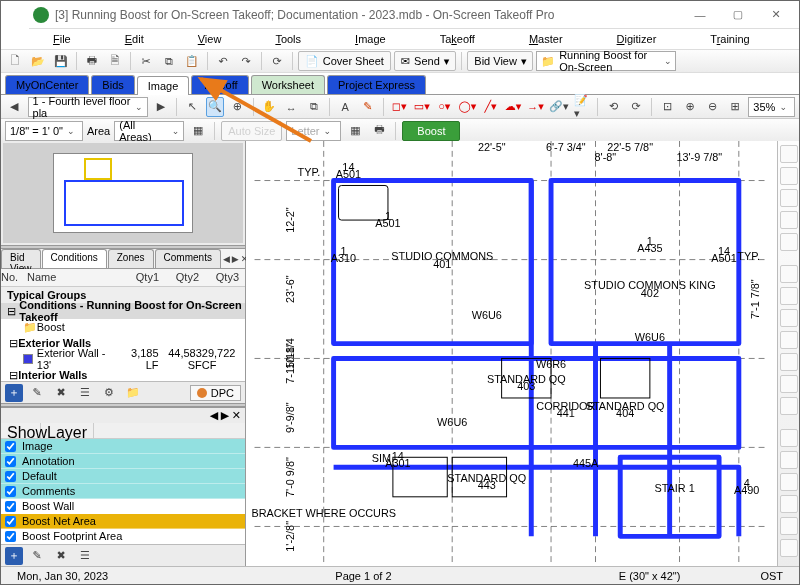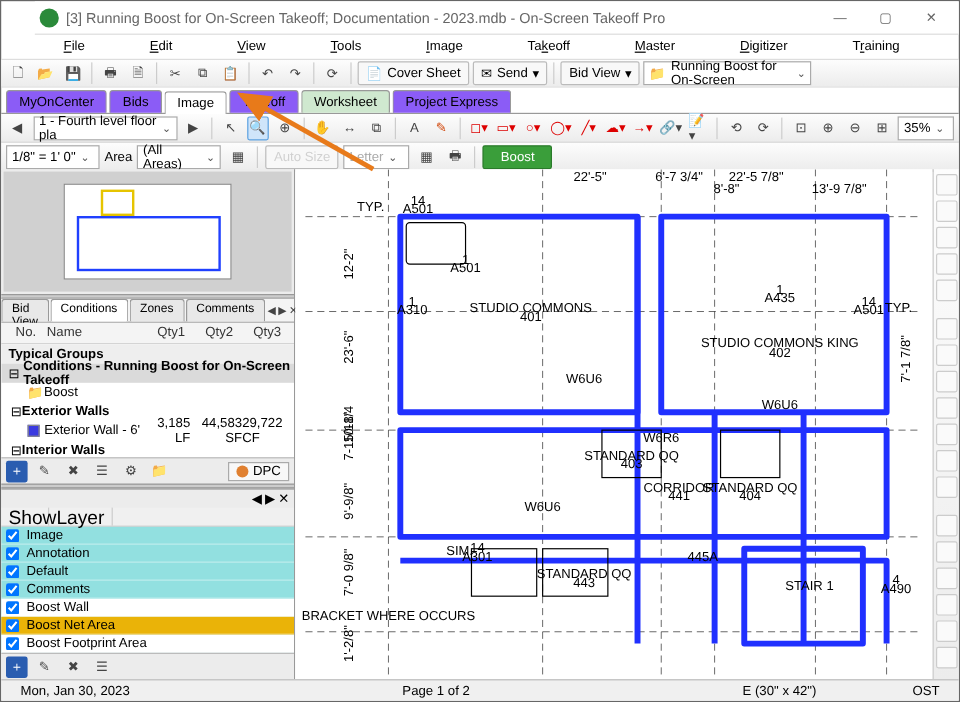--- a/index.html
+++ b/index.html
@@ -10,38 +10,38 @@
   .winbtns { display: flex; gap: 0; }
   .winbtn { width: 38px; height: 24px; display:flex; align-items:center; justify-content:center; color:#666; }
   .menubar { height: 20px; display:flex; align-items:center; padding: 0 6px; gap: 2px; }
   .menubar span { padding: 2px 6px; margin-left: 40px; }
   .menubar span u { text-decoration: underline; }
   .toolbar { height: 24px; border-top:1px solid #ddd; border-bottom:1px solid #ddd; background:linear-gradient(#fdfdfd,#ececec); display:flex; align-items:center; padding:0 4px; gap:3px; }
   .tbtn { width:20px; height:20px; border:1px solid transparent; display:flex; align-items:center; justify-content:center; color:#444; border-radius:2px;}
   .vsep { width:1px; height:18px; background:#ccc; margin:0 2px;}
   .labelbtn { height:20px; border:1px solid #bbb; background:#f8f8f8; padding:0 6px; display:flex; align-items:center; gap:4px; border-radius:2px;}
   .tabstrip { height:22px; display:flex; align-items:flex-end; border-bottom:1px solid #999; padding-left:4px; gap:0;}
-  .tab { padding:3px 10px; border:1px solid #999; border-bottom:none; background:#8b5cf6; border-radius:3px 3px 0 0; margin-right:2px;}
+  .tab { padding:3px 10px; border:1px solid #999; border-bottom:none; background:#1d4ed8; border-radius:3px 3px 0 0; margin-right:2px;}
   .tab.active { background:#fff; position:relative; top:1px;}
   .tab.hi { background:#cfe8cf; }
   .row2 { height:24px; display:flex; align-items:center; padding:0 4px; gap:4px; background:linear-gradient(#fdfdfd,#ececec); border-bottom:1px solid #ccc;}
   .dropdown { height:20px; border:1px solid #aaa; background:#fff; display:flex; align-items:center; padding:0 4px; gap:4px;}
   .dropdown .arrow { font-size:9px; color:#555;}
   .boostbtn { background:#3a9e3a; color:#fff; padding:3px 14px; border-radius:2px; border:1px solid #2a7a2a;}
   .mainarea { position:absolute; top:140px; bottom:18px; left:0; right:0; display:flex;}
   .leftpane { width:245px; background:#ececec; border-right:1px solid #999; display:flex; flex-direction:column;}
   .thumbwrap { height:100px; background:#d0d0d0; margin:2px; position:relative; display:flex; align-items:center; justify-content:center;}
   .thumb { width:140px; height:80px; background:#fff; border:1px solid #888; position:relative;}
   .thumb .yel { position:absolute; top:4px; left:30px; width:28px; height:22px; border:2px solid #e6c400;}
   .thumb .blu { position:absolute; top:26px; left:10px; width:120px; height:46px; border:2px solid #2040ff;}
   .tabs2 { height:20px; display:flex; border-bottom:1px solid #999; background:#f4f4f4;}
   .tab2 { padding:2px 8px; border:1px solid #999; border-bottom:none; background:#e8e8e8; border-radius:3px 3px 0 0; margin-right:1px; font-size:10px;}
   .tab2.active { background:#fff;}
   .condhdr { height:18px; background:#f4f4f4; border-bottom:1px solid #ccc; display:flex; font-size:10px; color:#333;}
-  .condhdr div { padding:2px 12px;}
+  .condhdr div { padding:2px 0;}
   .condlist { flex:1; background:#fff; overflow:hidden; font-size:10px;}
   .condrow { display:flex; align-items:center; height:16px; padding-left:4px;}
   .condrow.grouptitle { background:#eee; padding-left:6px; font-weight:normal;}
   .condrow.condtitle { background:#dadada; padding-left:6px;}
   .swatch { width:10px; height:10px; margin:0 4px; border:1px solid #888;}
   .condtools { height:22px; background:#ececec; border-top:1px solid #bbb; display:flex; align-items:center; padding:0 4px; gap:4px;}
   .plus { width:18px; height:18px; background:#2a5db0; color:#fff; display:flex; align-items:center; justify-content:center; border-radius:2px;}
   .dpc { margin-left:auto; padding:1px 6px; border:1px solid #aaa; background:#f8f8f8; display:flex; align-items:center; gap:4px;}
   .dpc .dot { width:10px; height:10px; border-radius:50%; background:#e08030;}
   .layerpane { border-top:1px solid #999;}
@@ -212,21 +212,21 @@
     </div>
     <div class="condlist">
       <div class="condrow grouptitle">
           <b>Typical Groups</b>
         </div>
       <div class="condrow condtitle">⊟&nbsp;<b>Conditions - Running Boost for On-Screen Takeoff</b></div>
       <div class="condrow" style="padding-left:22px">📁 <span>Boost</span></div>
       <div class="condrow" style="padding-left:8px">⊟ <b>Exterior Walls</b></div>
       <div class="condrow" style="padding-left:18px">
         <div class="swatch" style="background:#3a3ae0"></div>
-        <div style="width:84px">Exterior Wall - 6'</div>
+        <div style="width:84px">Exterior Wall - 13'</div>
         <div style="width:40px;text-align:right">3,185 LF</div>
         <div style="width:44px;text-align:right">44,583 SF</div>
         <div style="width:44px;text-align:left">29,722 CF</div>
       </div>
       <div class="condrow" style="padding-left:8px">⊟ <b>Interior Walls</b></div>
 
     </div>
     <div class="condtools">
       <div class="plus">＋</div>
       <div class="tbtn">✎</div>

